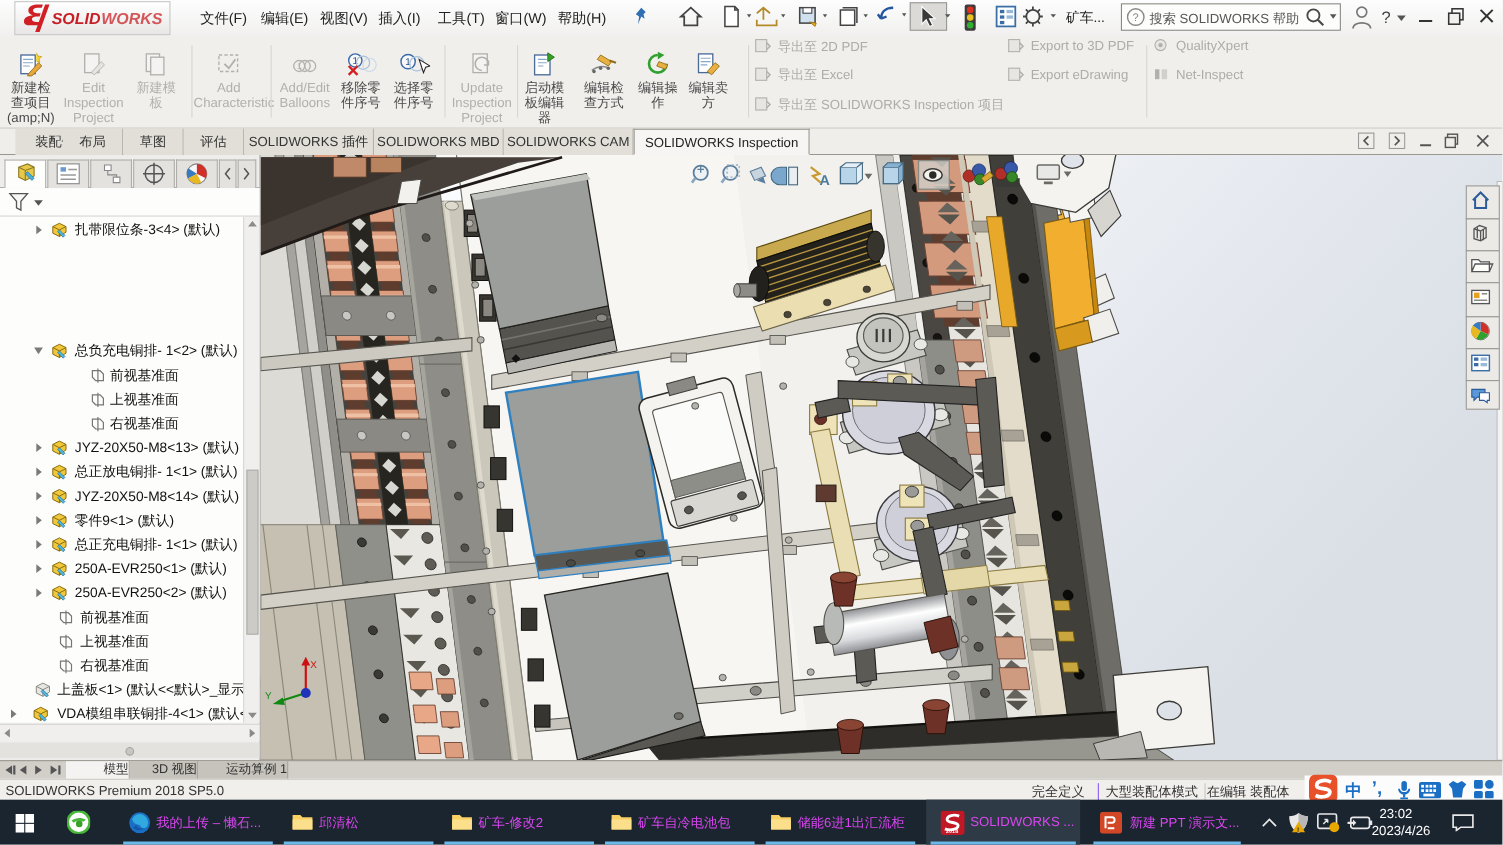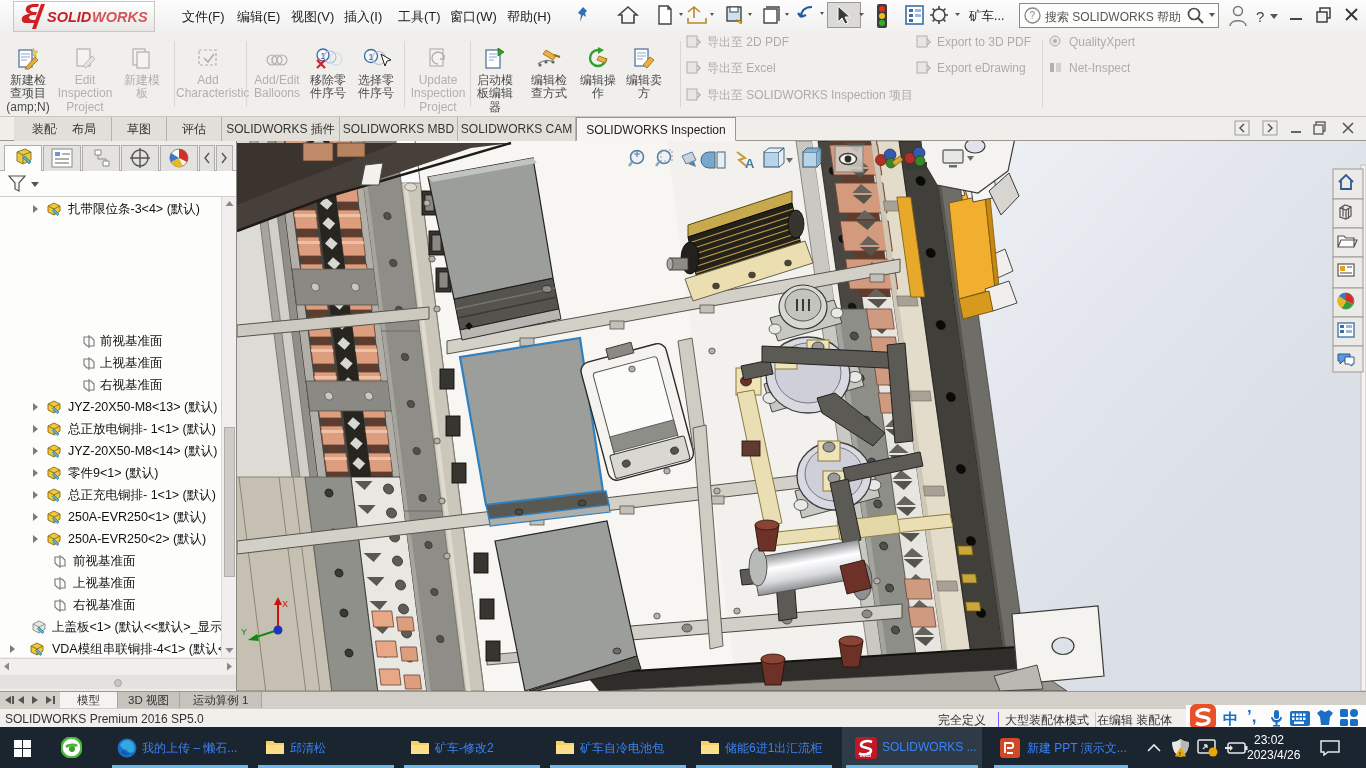--- a/index.html
+++ b/index.html
@@ -24,25 +24,25 @@
 .ptab { position:absolute; top:0; width:38px; height:26px; border:1px solid #b0aeaa; border-bottom:none; background:#e4e2df; }
 .ptab.act { background:#fdfdfc; }
 #ftr { position:absolute; left:0; top:30px; width:236px; height:26px; background:#fdfdfc; border-bottom:1px solid #d0cec9; }
 #tree { position:absolute; left:0; top:56px; width:222px; height:460px; overflow:hidden; background:#fdfdfc; font-size:12.5px; color:#111; }
 .trow { position:absolute; height:22px; line-height:22px; white-space:nowrap; }
 .arr { position:absolute; width:0; height:0; border-left:5px solid #7a7a76; border-top:4px solid transparent; border-bottom:4px solid transparent; top:7px; }
 #vsb { position:absolute; right:0px; top:56px; width:15px; height:460px; background:#f0efed; border-left:1px solid #d8d6d2; }
 #hsb { position:absolute; left:0; top:517px; width:236px; height:16px; background:#f0efed; border-top:1px solid #d8d6d2; }
 #vp { position:absolute; left:237px; top:141px; width:1129px; height:550px; }
 #mtabs { position:absolute; left:0; top:691px; width:1366px; height:17px; background:#d2cfc9; border-top:1px solid #9a978f; font-size:11.5px; color:#333; }
-.mtab { position:absolute; top:0; height:17px; line-height:16px; text-align:center; border-right:1px solid #a8a59e; background:#c6c3bc; }
+.mtab { position:absolute; top:0; height:17px; line-height:16px; text-align:right; border-right:1px solid #a8a59e; background:#c6c3bc; }
 .mtab.act { background:#f4f3f1; }
 #status { position:absolute; left:0; top:708px; width:1366px; height:19px; background:#f0efec; font-size:12px; color:#333; border-top:1px solid #d0cec9; }
 #task { position:absolute; left:0; top:727px; width:1366px; height:41px; background:#1b2530; }
-.tbtxt { position:absolute; color:#3b82f6; font-size:12px; top:13px; white-space:nowrap; }
+.tbtxt { position:absolute; color:#d946ef; font-size:12px; top:13px; white-space:nowrap; }
 .tbul { position:absolute; top:38px; height:3px; background:#6cb8e8; }
 .tray { position:absolute; color:#fff; font-size:12px; }
 </style>
 </head>
 <body>
 <div id="app">
   <div id="title">
     <div id="logo">
       <svg width="140" height="29" viewBox="0 0 140 29">
         <path d="M12 21 C9 21 7 19 8 16 C9 13 13 12 16 12 C13 11 11 9 12 6 C13 3 17 2 20 2 L25 2 L24 5 L20 5 C18 5 16 6 16 7.5 C16 9 18 10 20 10 L23 10 L22 13 L19 13 C17 13 15 14 15 15.5 C15 17 17 18 19 18 L22 18 L21 21 Z" fill="#d02026"></path>
@@ -353,20 +353,31 @@
     </div>
     <div id="tree">
       <div class="trow" style="top:1px;left:0;width:222px">
           <span class="arr" style="left:33px"></span>
           <span style="position:absolute;left:45px;top:3px"><svg class="tic" width="18" height="17" viewBox="0 0 18 17">
               <path d="M3 5 L9 2 L15 5 L15 10 L9 14 L3 11 Z" fill="#f0c83a" stroke="#8a6a10" stroke-width="0.9"></path>
               <path d="M3 5 L9 8 L15 5 M9 8 L9 14" fill="none" stroke="#8a6a10" stroke-width="0.9"></path>
               <path d="M9 8 l5 5 l-1.6 1.6 l-5 -5 z" fill="#50b8e0" stroke="#2878a0" stroke-width="0.7"></path>
             </svg></span>
           <span style="position:absolute;left:68px">扎带限位条-3&lt;4&gt; (默认)</span>
+        </div>
+      <div class="trow" style="top:111px;left:0;width:222px">
+          <svg style="position:absolute;left:30px;top:7px" width="10" height="9" viewBox="0 0 10 9">
+            <path d="M1 1 l8 0 l-4 6 z" fill="#7a7a76"></path>
+          </svg>
+          <span style="position:absolute;left:45px;top:3px"><svg class="tic" width="18" height="17" viewBox="0 0 18 17">
+              <path d="M3 5 L9 2 L15 5 L15 10 L9 14 L3 11 Z" fill="#f0c83a" stroke="#8a6a10" stroke-width="0.9"></path>
+              <path d="M3 5 L9 8 L15 5 M9 8 L9 14" fill="none" stroke="#8a6a10" stroke-width="0.9"></path>
+              <path d="M9 8 l5 5 l-1.6 1.6 l-5 -5 z" fill="#50b8e0" stroke="#2878a0" stroke-width="0.7"></path>
+            </svg></span>
+          <span style="position:absolute;left:68px">总负充电铜排- 1&lt;2&gt; (默认)</span>
         </div>
       <div class="trow" style="top:133px;left:0;width:222px">
           <span style="position:absolute;left:81px;top:3px"><svg class="tic" width="16" height="16" viewBox="0 0 16 16">
               <path d="M3 4 L10 4 L13 7 L13 13 L6 13 L3 10 Z" fill="none" stroke="#777" stroke-width="1.1"></path>
               <path d="M8 2 L8 15" stroke="#777" stroke-width="1.1"></path>
             </svg></span>
           <span style="position:absolute;left:100px">前视基准面</span>
         </div>
       <div class="trow" style="top:155px;left:0;width:222px">
           <span style="position:absolute;left:81px;top:3px"><svg class="tic" width="16" height="16" viewBox="0 0 16 16">
@@ -1067,21 +1078,21 @@
           <path d="M16 8 l6-4 v8 z"></path>
           <path d="M30 4 l6 4 l-6 4 z"></path>
           <path d="M44 4 l6 4 l-6 4 z M51 4 h2 v8 h-2 z"></path>
         </g>
       </svg>
     <div class="mtab act" style="left:60px;width:58px">模型</div>
     <div class="mtab" style="left:118px;width:62px">3D 视图</div>
     <div class="mtab" style="left:180px;width:82px">运动算例 1</div>
   </div>
   <div id="status">
-    <span style="position:absolute;left:5px;top:3px">SOLIDWORKS Premium 2016 SP5.0</span>
+    <span style="position:absolute;left:5px;top:3px">SOLIDWORKS Premium 2018 SP5.0</span>
     <span style="position:absolute;left:938px;top:3px">完全定义</span>
     <span style="position:absolute;left:998px;top:3px;border-left:1px solid #8b5cf6;border-right:1px solid #c8c6c2;padding:0 6px">大型装配体模式</span>
     <span style="position:absolute;left:1097px;top:3px">在编辑 装配体</span>
     <div style="position:absolute;left:1186px;top:-4px;width:180px;height:25px;background:#fcfcfc"></div>
     <svg style="position:absolute;left:1190px;top:-5px" width="26" height="26" viewBox="0 0 26 26">
         <rect x="0" y="0" width="26" height="26" rx="6" fill="#e8502a"></rect>
         <path d="M20 7 C14 4 7 6 7 10 C7 14 19 12 19 16 C19 20 11 22 6 19" fill="none" stroke="#fff" stroke-width="3.4"></path>
       </svg>
     <span style="position:absolute;left:1223px;top:1px;color:#1a6fc4;font-weight:bold;font-size:15px">中</span>
     <span style="position:absolute;left:1247px;top:-2px;color:#1a6fc4;font-weight:bold;font-size:17px">’,</span>

